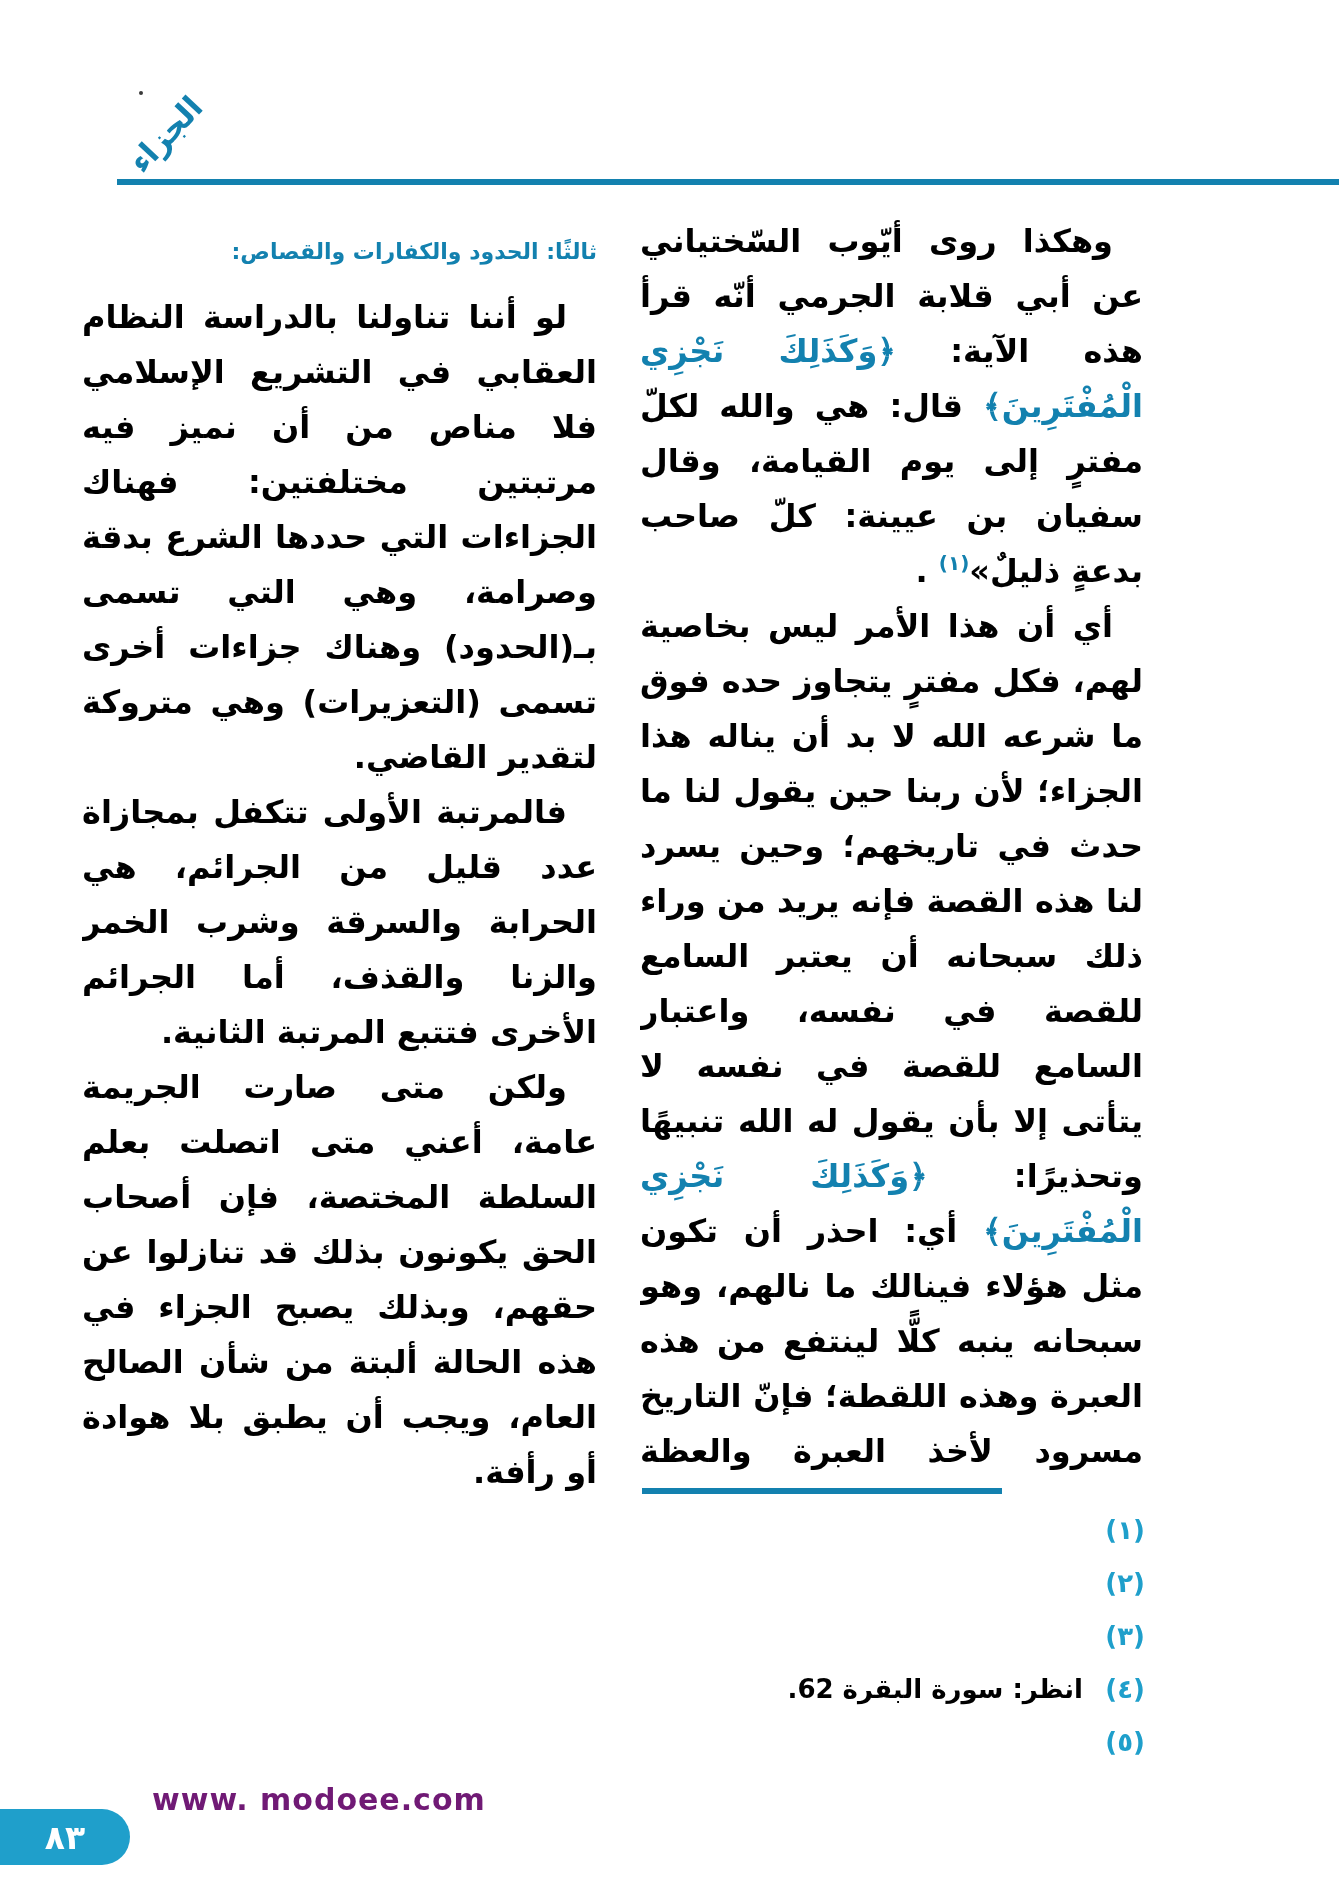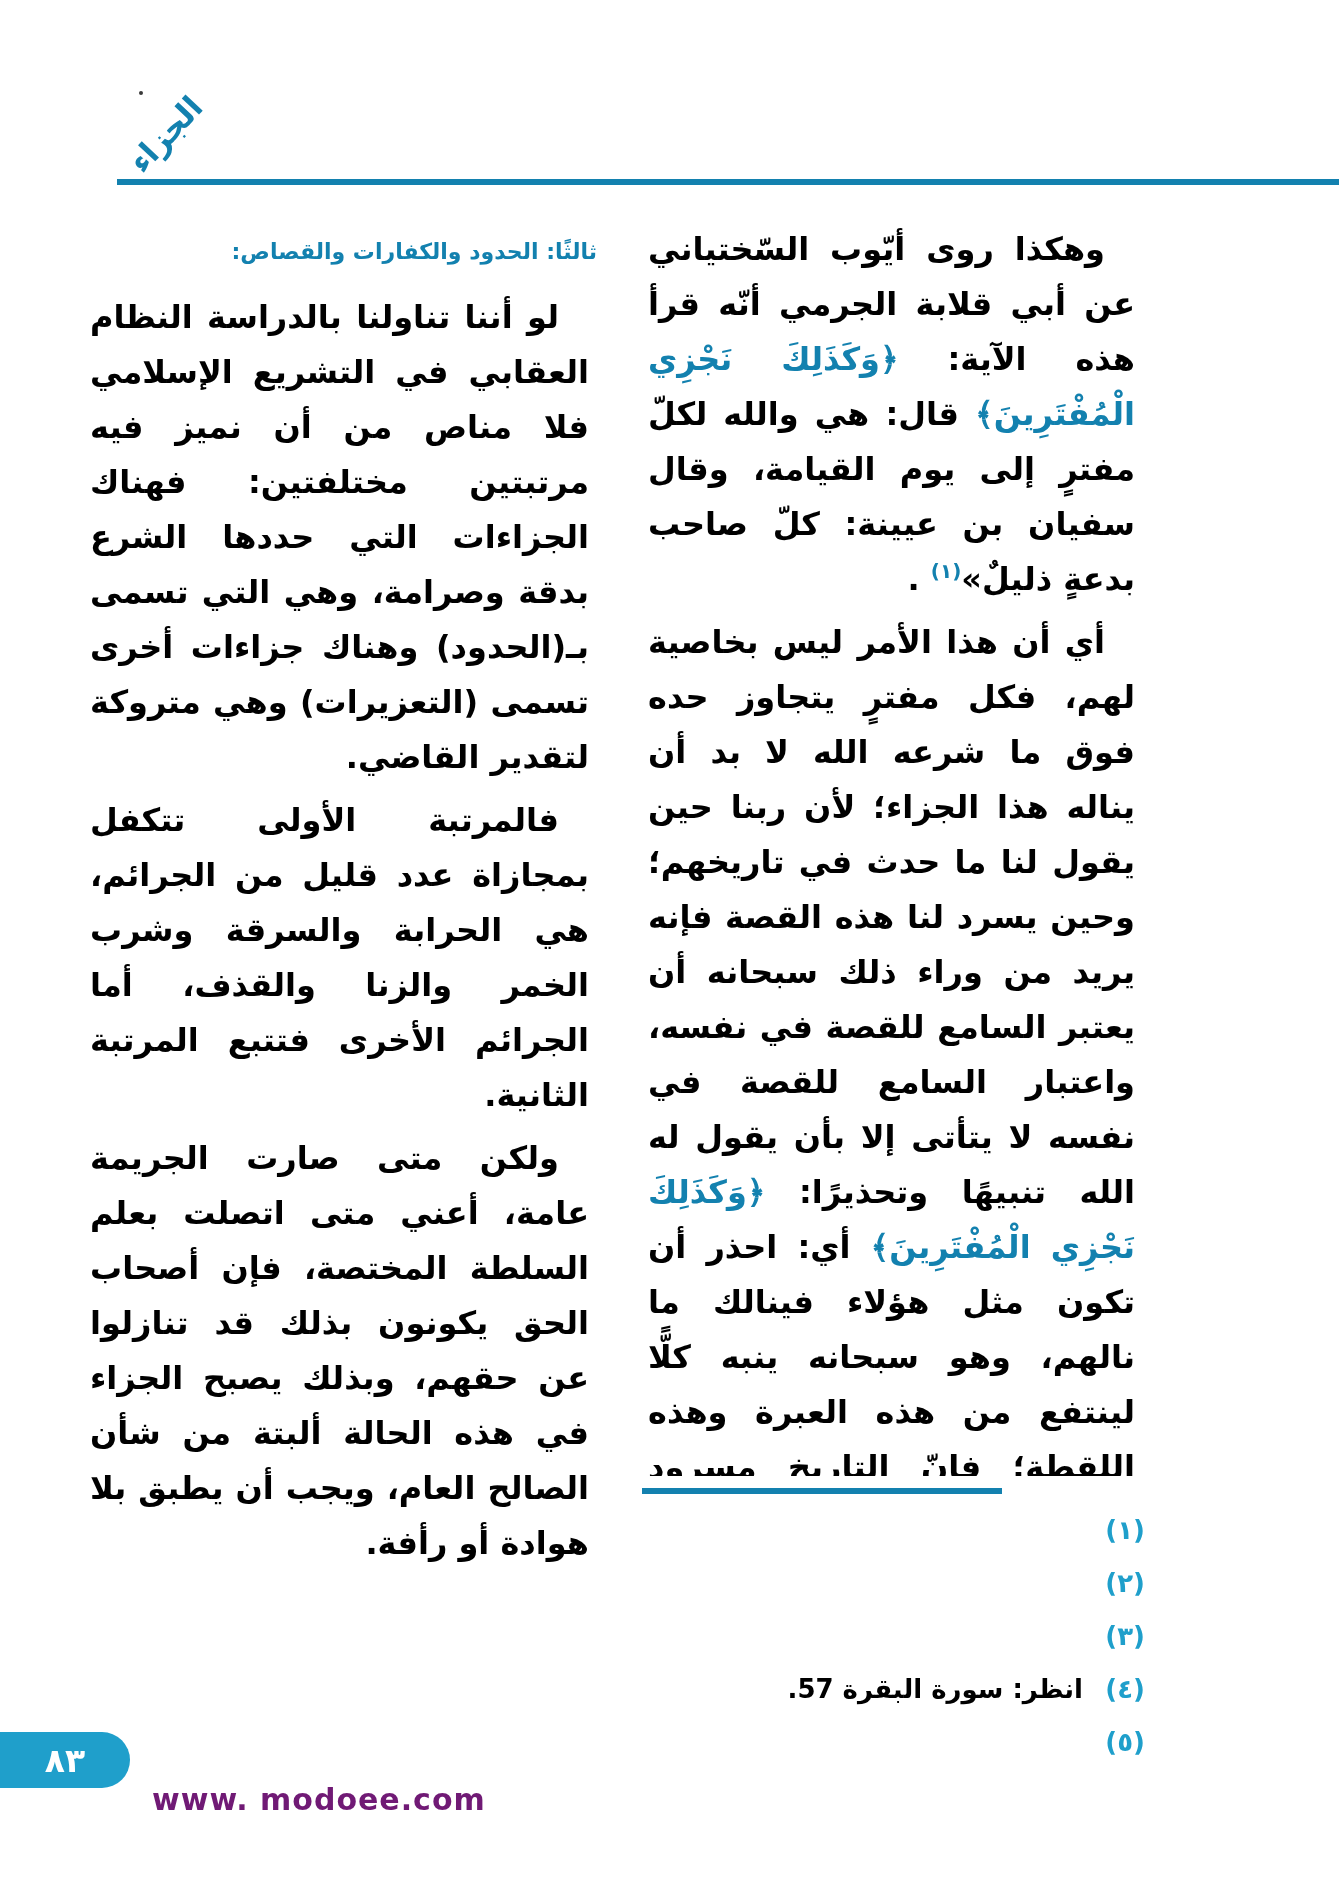--- a/index.html
+++ b/index.html
@@ -31,21 +31,21 @@
     position:absolute;left:117px;top:179px;right:0;height:6px;
   }
   
   .col{
     position:absolute;top:222px;
     font-size:32px;font-weight:bold;line-height:55px;
     color:#000;text-align:justify;
   }
   .col-left{left:82px;width:515px;height:1530px;overflow:hidden;}
   .col-right{left:640px;width:503px;top:214px;height:1262px;overflow:hidden;}
-  .col p{margin:8px;text-indent:30px;}
+  .col p{margin:0;text-indent:30px;}
   .section-heading{
     font-size:22px;font-weight:bold;line-height:60px;
     padding-left:0;padding-right:0;margin:0 0 8px 0;
     white-space:nowrap;text-indent:0;
     text-align:right;
   }
   .quran{font-weight:bold;}
   .fnref{
     font-size:20px;font-weight:bold;
     vertical-align:super;line-height:0;
@@ -57,21 +57,21 @@
     font-size:26px;font-weight:bold;line-height:53px;color:#000;
   }
   .fn-rule{
     width:360px;height:6px;margin:0 auto 10px 2px;
   }
   .fn-row{display:flex;direction:rtl;align-items:flex-start;}
   .fn-num{flex:0 0 62px;text-align:right;}
   .fn-text{flex:1;text-align:right;}
   
   .page-pill{
-    position:absolute;left:0;top:1732px;width:130px;height:56px;
+    position:absolute;left:0;top:1809px;width:130px;height:56px;
     border-radius:0 28px 28px 0;
     display:flex;align-items:center;justify-content:center;
   }
   .page-pill span{color:#fff;font-size:33px;font-weight:bold;}
   .website{
     position:absolute;left:152px;top:1771px;height:56px;
     display:flex;align-items:center;
     font-size:30px;font-weight:bold;direction:ltr;
     letter-spacing:1px;
   }
@@ -105,21 +105,21 @@
         <span class="fn-num" style="color: rgb(31, 159, 203);">(١)</span>
       </div>
       <div class="fn-row">
         <span class="fn-num" style="color: rgb(31, 159, 203);">(٢)</span>
       </div>
       <div class="fn-row">
         <span class="fn-num" style="color: rgb(31, 159, 203);">(٣)</span>
       </div>
       <div class="fn-row">
         <span class="fn-num" style="color: rgb(31, 159, 203);">(٤)</span>
-        <span class="fn-text">انظر: سورة البقرة 57.</span>
+        <span class="fn-text">انظر: سورة البقرة 62.</span>
       </div>
       <div class="fn-row">
         <span class="fn-num" style="color: rgb(31, 159, 203);">(٥)</span>
       </div>
     </div>
 
   <div class="page-pill" style="background: rgb(31, 159, 203);">
     <span>٨٣</span>
   </div>
   <div class="website" style="color: #701a75;">www. modoee.com</div>

